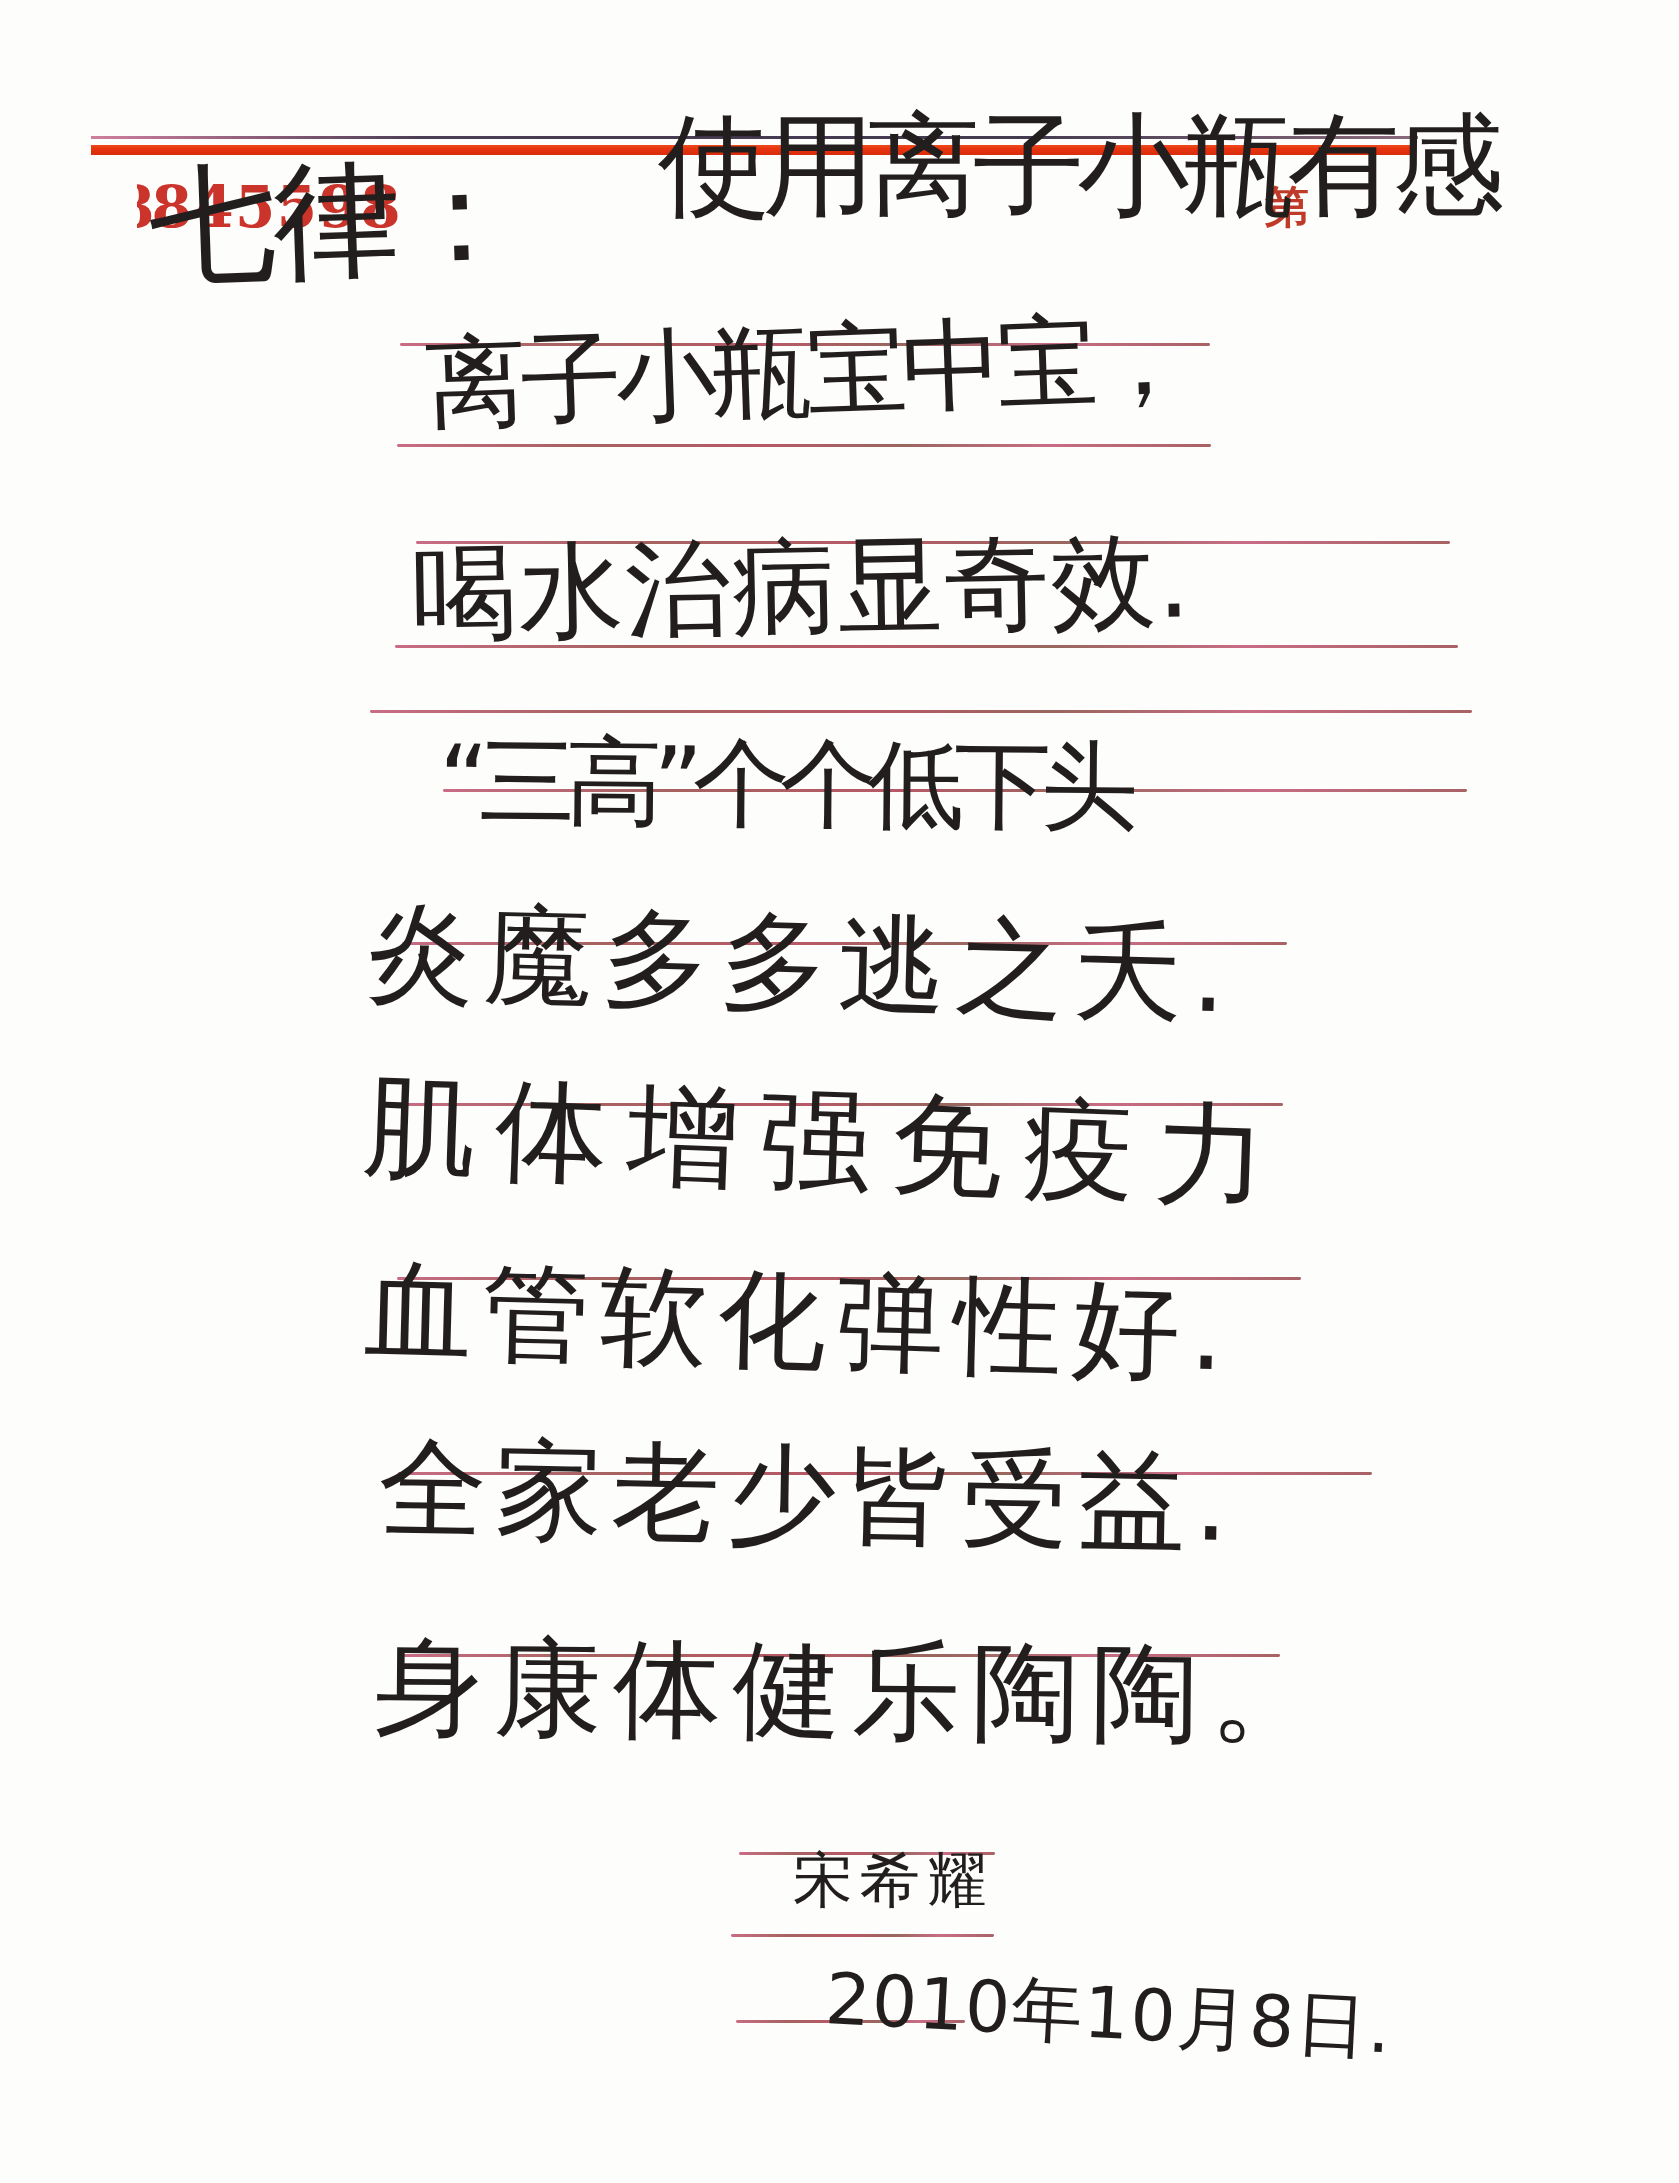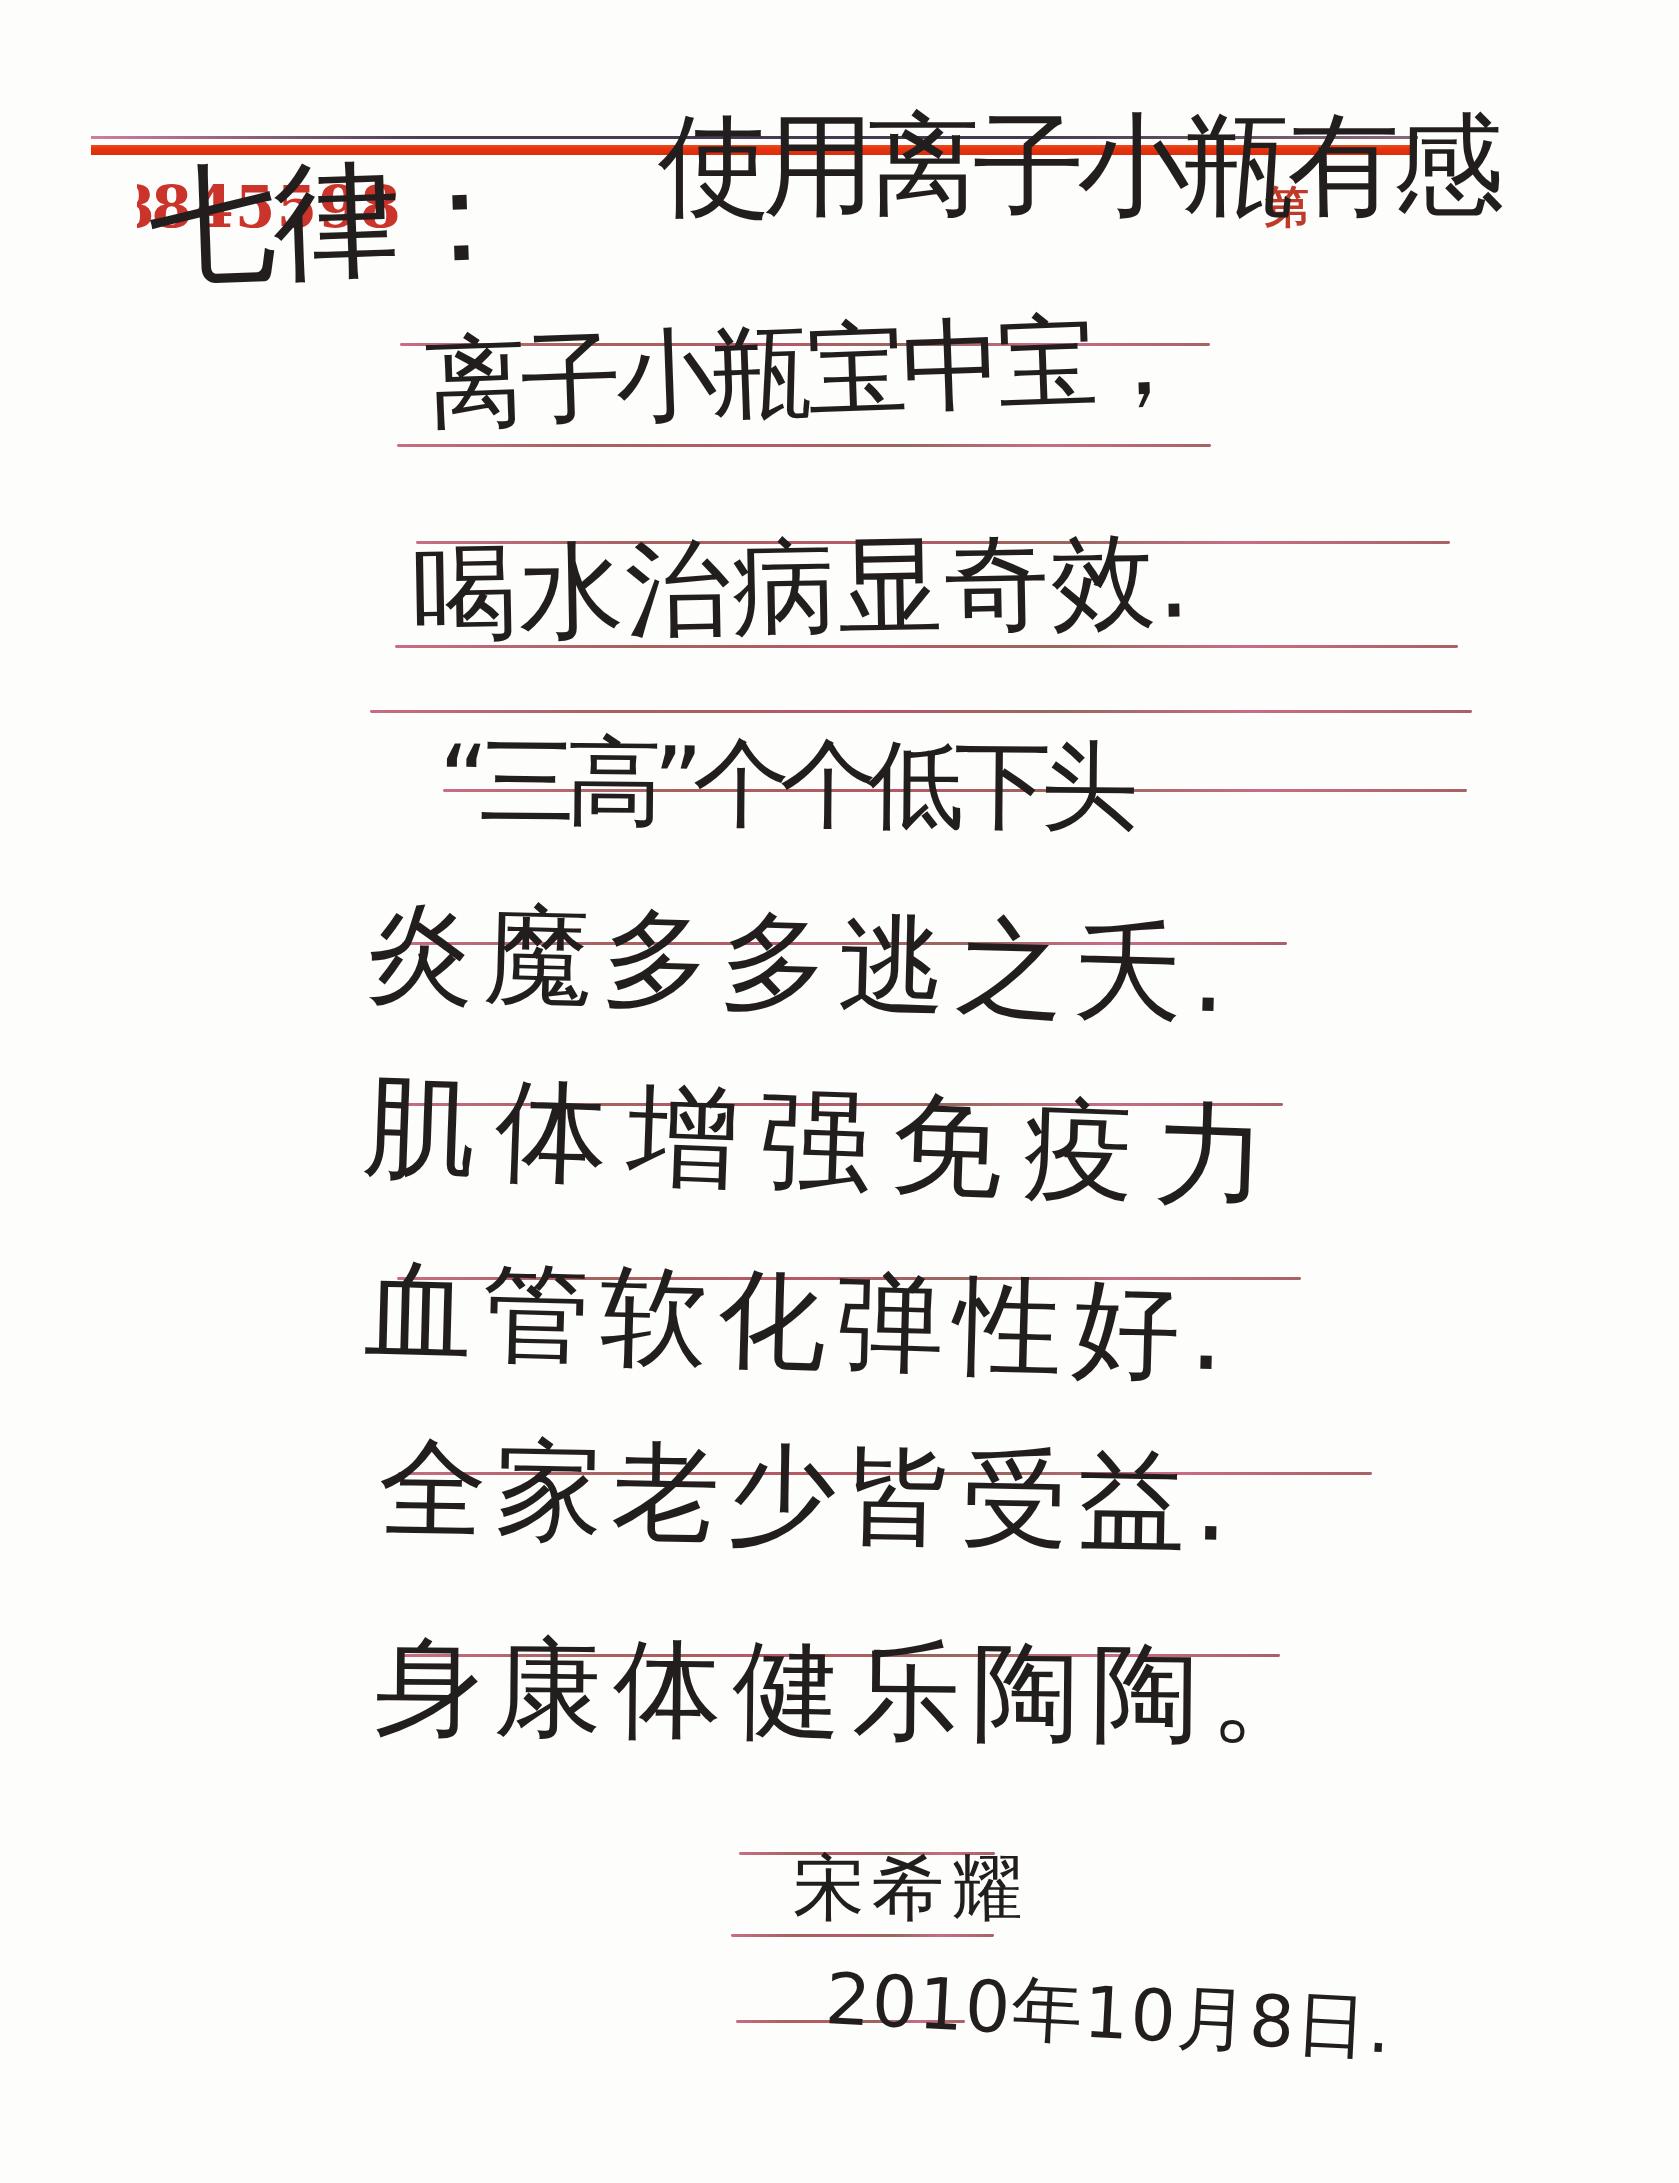--- a/index.html
+++ b/index.html
@@ -35,21 +35,21 @@
   .title-prefix{left:146px;top:142px;font-size:128px;letter-spacing:-4.3px;transform:rotate(-2deg);}
   .title-main{left:658px;top:91px;font-size:112px;letter-spacing:-7.1px;}
   .l1{left:423px;top:318px;font-size:101px;letter-spacing:-5.7px;transform:rotate(-2deg);}
   .l2{left:411px;top:525px;font-size:105px;letter-spacing:1.4px;transform:rotate(-1deg);}
   .l3{left:439px;top:717px;font-size:97px;letter-spacing:-10px;transform:rotate(.5deg);}
   .l4{left:368px;top:880px;font-size:108px;letter-spacing:10px;transform:rotate(1.5deg);}
   .l5{left:366px;top:1051px;font-size:112px;letter-spacing:20px;transform:rotate(2deg);}
   .l6{left:366px;top:1238px;font-size:108px;letter-spacing:10px;transform:rotate(1.5deg);}
   .l7{left:380px;top:1416px;font-size:108px;letter-spacing:8.5px;transform:rotate(1deg);}
   .l8{left:375px;top:1615px;font-size:108px;letter-spacing:11.4px;transform:rotate(.5deg);}
-  .signature{left:793px;top:1841px;font-size:72px;letter-spacing:7.1px;}
+  .signature{left:793px;top:1841px;font-size:60px;letter-spacing:7.1px;}
   .datetext{left:828px;top:1952px;font-size:71px;letter-spacing:1.4px;transform:rotate(3deg);}
   
   .stamp{
     position:absolute;left:114px;top:173px;
     font-family:"DejaVu Serif", serif;font-weight:bold;
     font-size:58px;color:#cb342b;letter-spacing:1.4px;
     white-space:nowrap;
   }
   .stamp .partial{
     display:inline-block;

